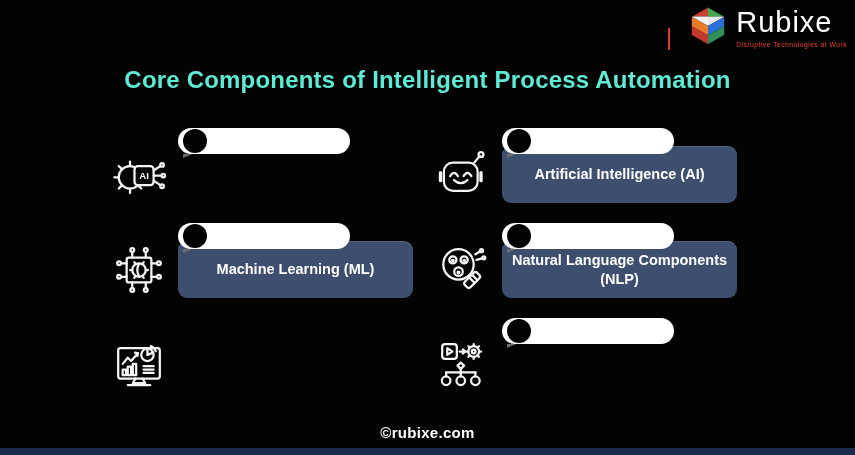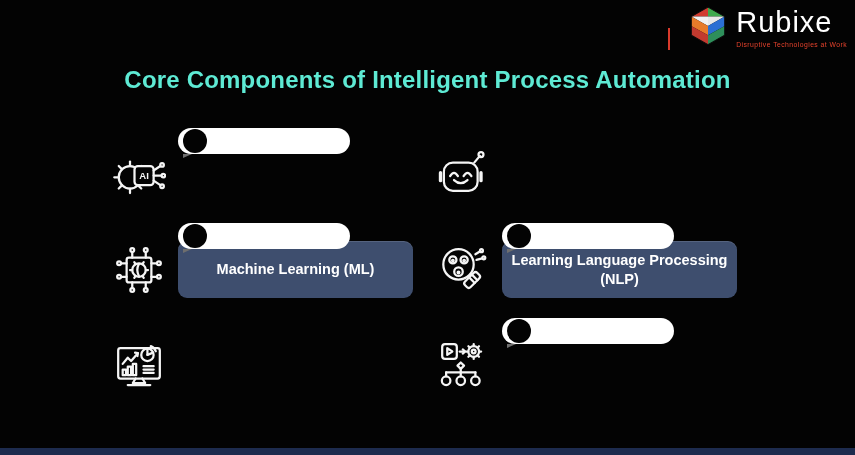--- a/index.html
+++ b/index.html
@@ -121,20 +121,29 @@
           <rect x="7" y="13" width="30" height="25" rx="8"></rect>
           <path d="M12.5,25 q3.5,-6 7,0"></path>
           <path d="M24.5,25 q3.5,-6 7,0"></path>
           <path d="M16,28.5 q6,5.5 12,0"></path>
           <line x1="4" y1="22" x2="4" y2="29" stroke-width="3"></line>
           <line x1="40" y1="22" x2="40" y2="29" stroke-width="3"></line>
           <line x1="34" y1="13" x2="39" y2="7"></line>
           <circle cx="40" cy="5.8" r="2.2"></circle>
         </g>
       </svg>
+    </div>
+    <div class="card-wrap">
+      <div class="ribbon">
+          <span class="curl"></span>
+          <span class="fold"></span>
+        </div>
+      <div class="card">
+        <span>Artificial Intelligence (AI)</span>
+      </div>
     </div>
   </div>
 
   <div class="cell c-left row2">
     <div class="icon-wrap">
       <svg viewBox="0 0 48 48">
         <g class="ic">
           <rect x="13" y="13" width="22" height="22" rx="2"></rect>
           <circle cx="24" cy="24" r="6"></circle>
           <path d="M24,18.5 q-3,5.5 0,11"></path>
@@ -196,21 +205,21 @@
             <circle cx="42.5" cy="13.2" r="1.3"></circle>
         </g>
       </svg>
     </div>
     <div class="card-wrap">
       <div class="ribbon">
           <span class="curl"></span>
           <span class="fold"></span>
         </div>
       <div class="card">
-        <span>Learning Language Processing (NLP)</span>
+        <span>Natural Language Components (NLP)</span>
       </div>
     </div>
   </div>
 
   <div class="cell c-left row3">
     <div class="icon-wrap">
       <svg viewBox="0 0 48 48">
         <g class="ic">
           <rect x="5.5" y="9" width="37" height="27" rx="2"></rect>
           <polyline points="9.5,23 14,17.5 17,20.5 23,13.5"></polyline>
@@ -263,15 +272,16 @@
       </svg>
     </div>
     <div class="card-wrap">
       <div class="ribbon">
           <span class="curl"></span>
           <span class="fold"></span>
         </div>
     </div>
   </div>
 
+  <div class="footer">©rubixe.com</div>
   <div class="bottom-bar"></div>
 
 </div>
 
 </body></html>

